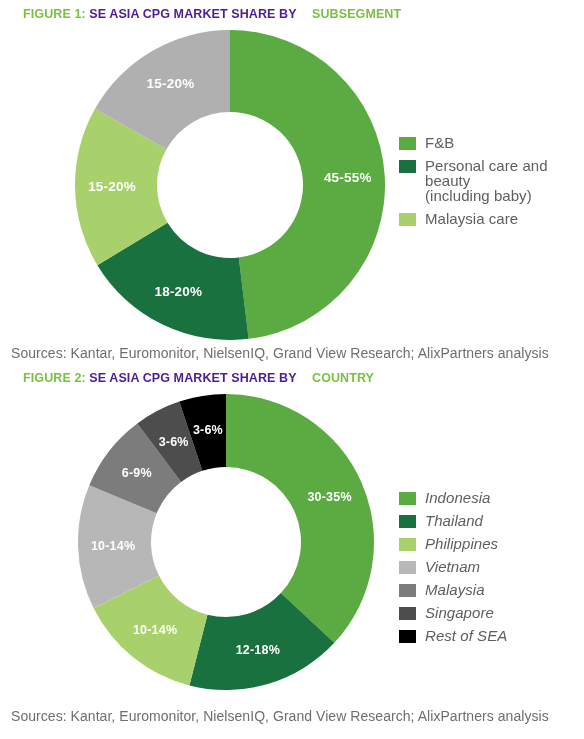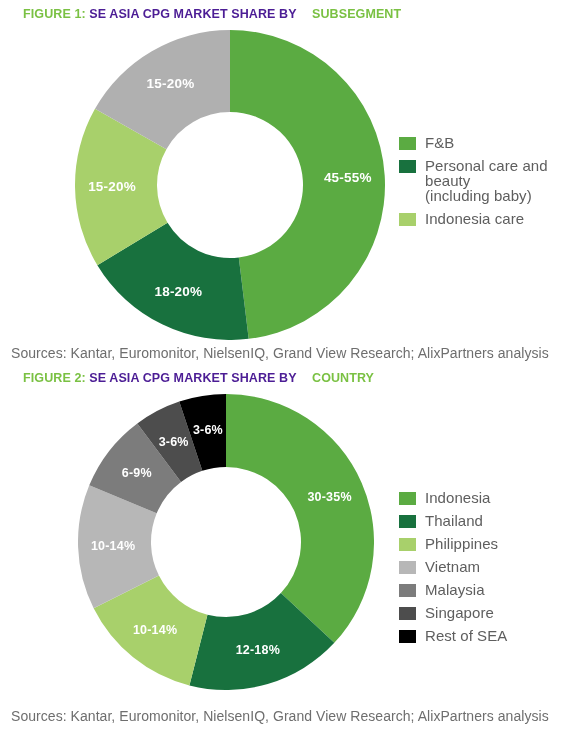--- a/index.html
+++ b/index.html
@@ -61,21 +61,21 @@
     position: absolute;
   }
   #legend1 { left: 399px; top: 135px; }
   #legend2 { left: 399px; top: 490px; }
 
   .legend-row {
     display: flex;
     align-items: flex-start;
     margin-bottom: 8px;
   }
-  #legend2 .legend-row { margin-bottom: 8px; }
+  #legend2 .legend-row { margin-bottom: 8px; font-style: italic; }
   .legend-swatch {
     width: 17px;
     height: 13px;
     flex: 0 0 17px;
     margin-top: 2px;
   }
   .legend-label {
     margin-left: 9px;
     font-size: 15px;
     color: #5e5e5e;
@@ -111,21 +111,21 @@
       <div class="legend-swatch" style="background: rgb(91, 171, 66);"></div>
       <div class="legend-label">F&amp;B</div>
     </div>
     <div class="legend-row">
       <div class="legend-swatch" style="background: rgb(24, 113, 62);"></div>
       <div class="legend-label">Personal care and beauty
 (including baby)</div>
     </div>
     <div class="legend-row">
       <div class="legend-swatch" style="background: rgb(168, 208, 107);"></div>
-      <div class="legend-label">Indonesia care</div>
+      <div class="legend-label">Malaysia care</div>
     </div>
   </div>
 
 <div class="sources" id="fig1-sources">Sources: Kantar, Euromonitor, NielsenIQ, Grand View Research; AlixPartners analysis</div>
 
 <div class="fig-title" id="fig2-title">
   <span class="accent">FIGURE 2:</span>
   <span class="dark">SE ASIA CPG MARKET SHARE BY</span>
   <span class="accent">COUNTRY</span>
 </div>

